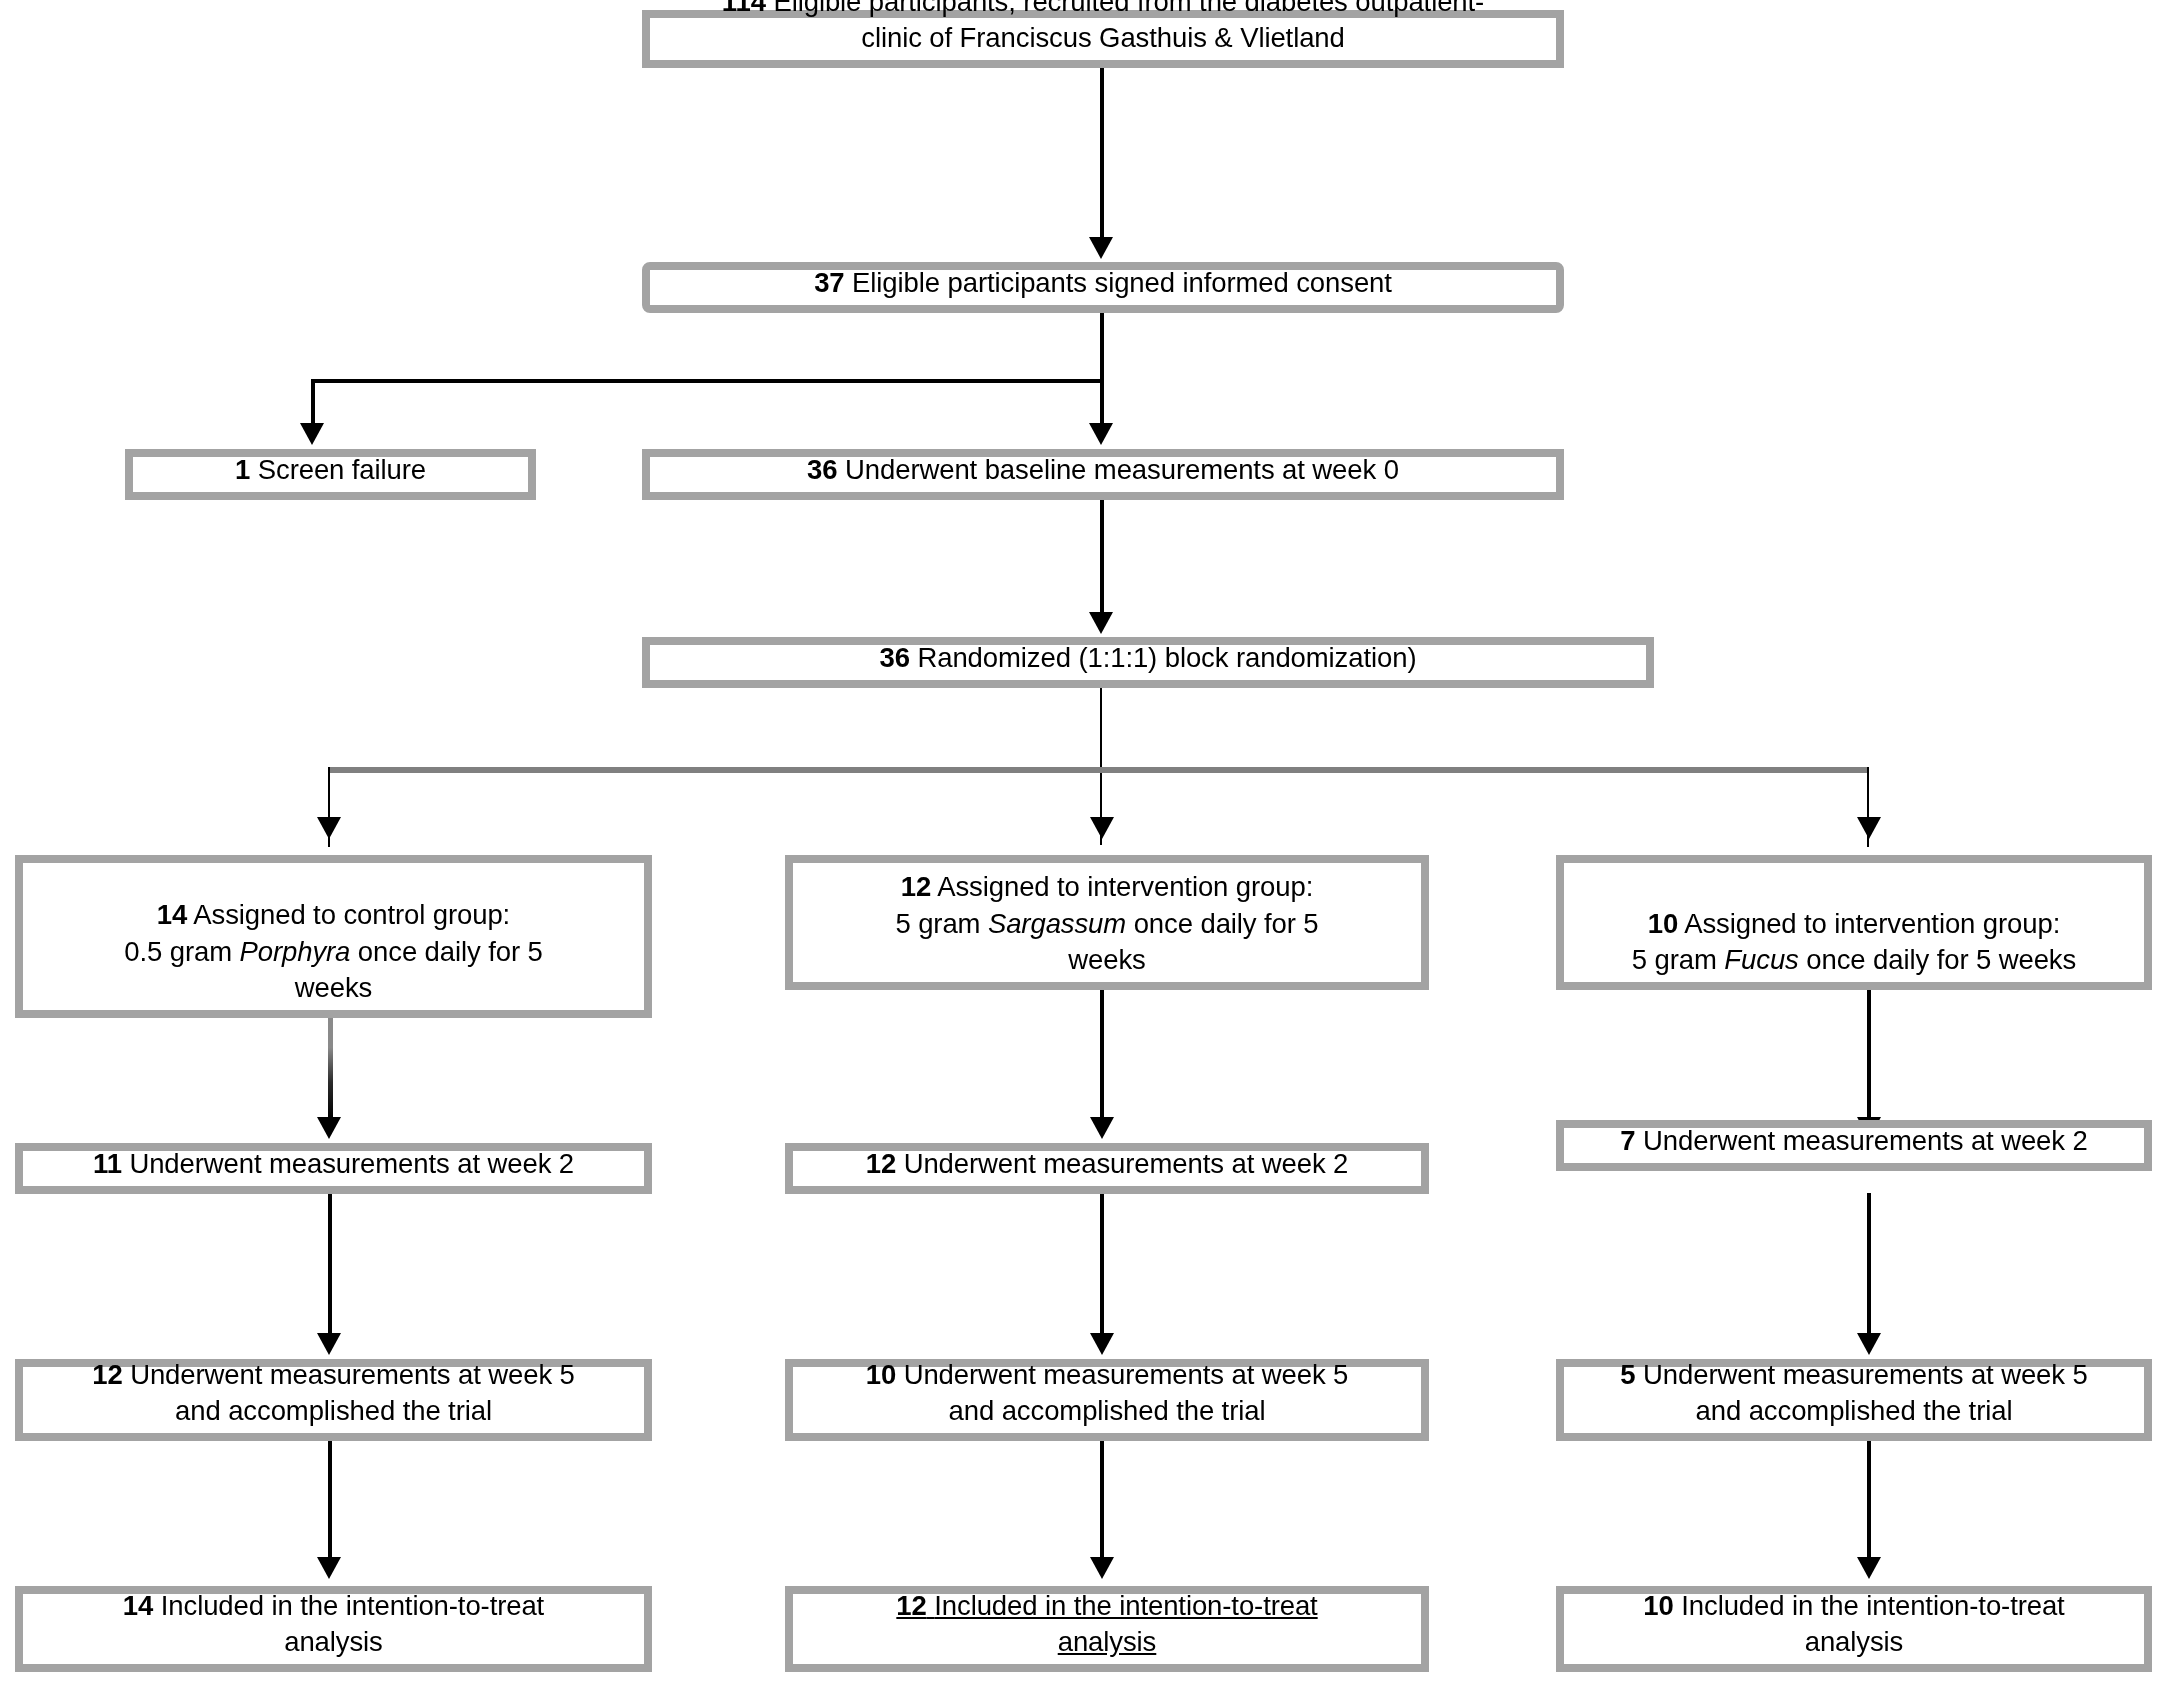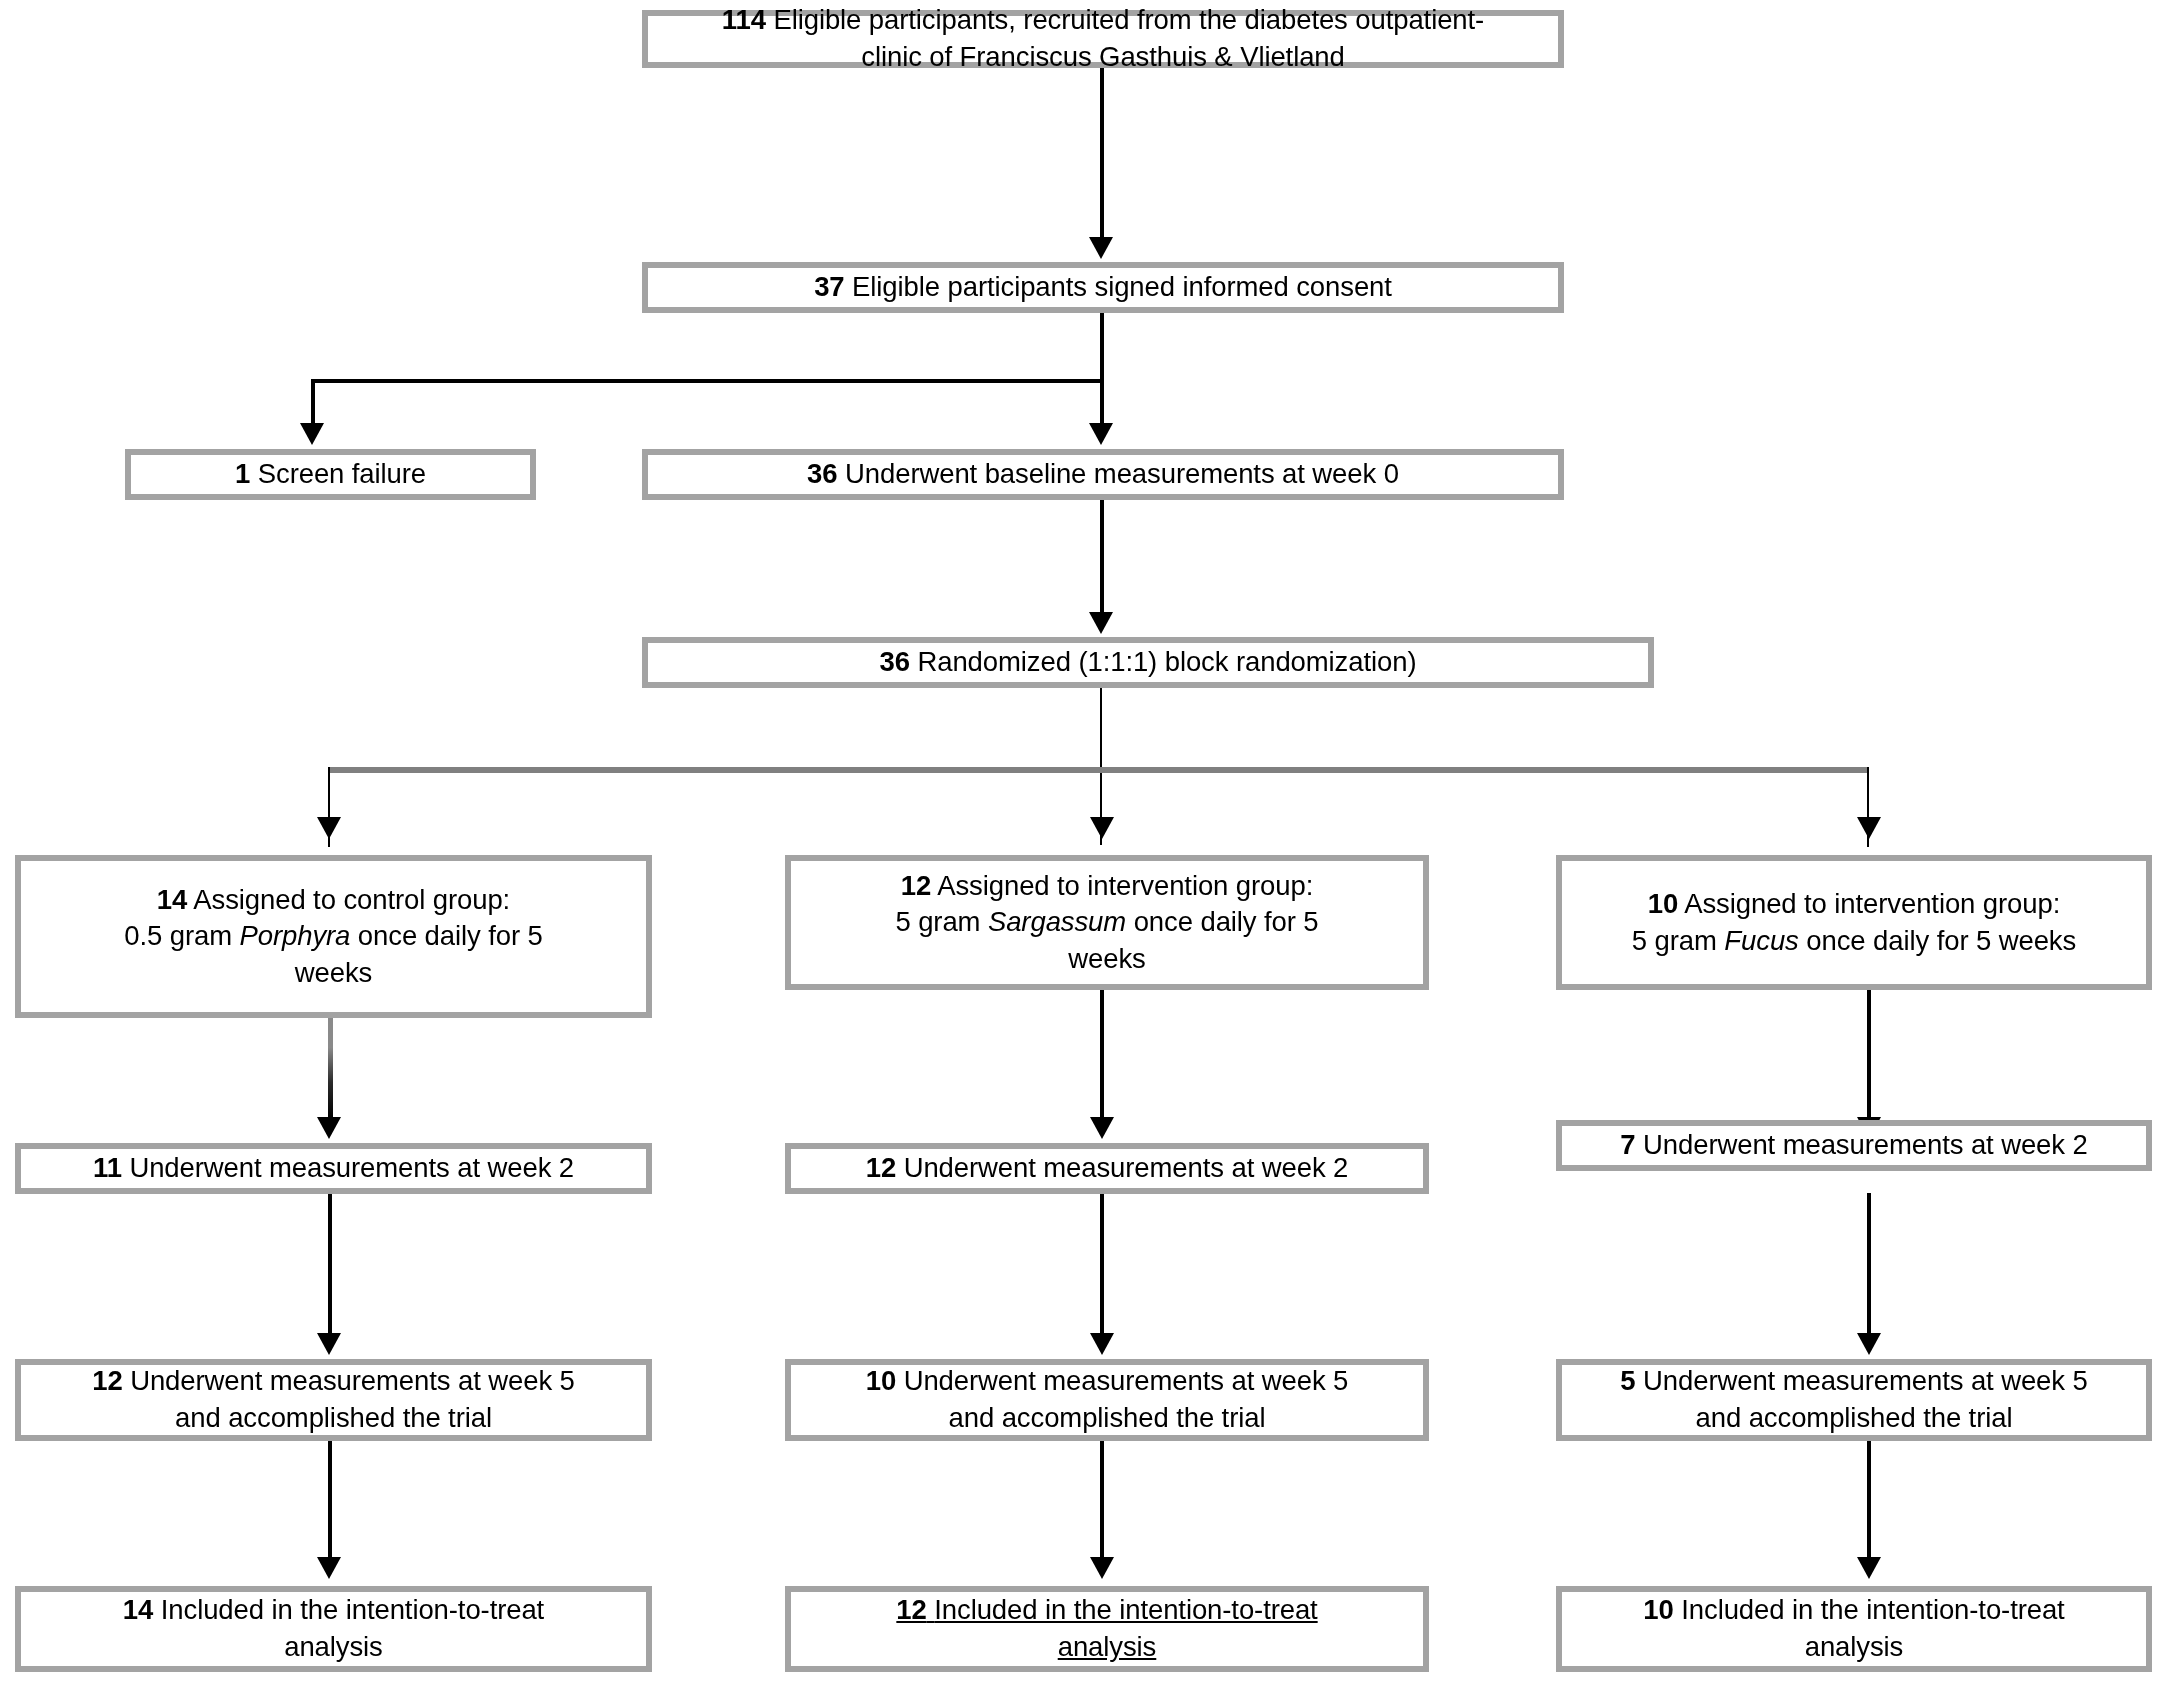--- a/index.html
+++ b/index.html
@@ -3,30 +3,30 @@
 <meta charset="utf-8">
 <title>CONSORT Flow Diagram</title>
 <style>
   html,body{margin:0;padding:0;background:#ffffff;}
   body{font-family:"Liberation Sans", sans-serif;color:#000;}
   #stage{position:relative;width:2172px;height:1702px;background:#fff;overflow:hidden;}
 
   .box{
     position:absolute;
     box-sizing:border-box;
-    border:6px solid #a3a3a3;
+    border:8px solid #a3a3a3;
     background:#fff;
     display:flex;
-    align-items:center;
+    align-items:flex-end;
     justify-content:center;
     text-align:center;
     font-size:27.5px;
     line-height:1.33;
     letter-spacing:-0.1px;
-    padding:16px 12px;
+    padding:3px 12px;
     z-index:5;
   }
   .box .txt{display:block;width:100%;}
   .box b{font-weight:bold;}
   .box i{font-style:italic;}
 
   
   .vline{position:absolute;background:#000;width:3.7px;z-index:2;}
   .hline{position:absolute;background:#000;height:3.7px;z-index:2;}
   .hline.gray{background:#808080;height:6px;}
@@ -48,21 +48,21 @@
   <div class="box" style="left:642px;top:9.7px;width:922px;height:58px;">
     <span class="txt">
       <b>114</b> <span>Eligible participants, recruited from the diabetes outpatient-</span><br>
       <span>clinic of Franciscus Gasthuis &amp; Vlietland</span>
     </span>
   </div>
 
   <div class="vline" style="left:1100px;top:68px;height:171px;"></div>
   <div class="arrow" style="left:1089px;top:237px;"></div>
 
-  <div class="box" style="left:642px;top:262px;width:922px;height:51px;">
+  <div class="box" style="left:642px;top:262px;width:922px;height:51px;border-radius:8px;">
     <span class="txt">
       <b>37</b>
       <span>Eligible participants signed informed consent</span>
     </span>
   </div>
 
   <div class="vline" style="left:1100px;top:313px;height:68px;"></div>
   <div class="hline" style="left:311px;top:379px;width:793px;"></div>
   <div class="vline" style="left:311px;top:379px;height:46px;"></div>
   <div class="arrow" style="left:300px;top:423px;"></div>

